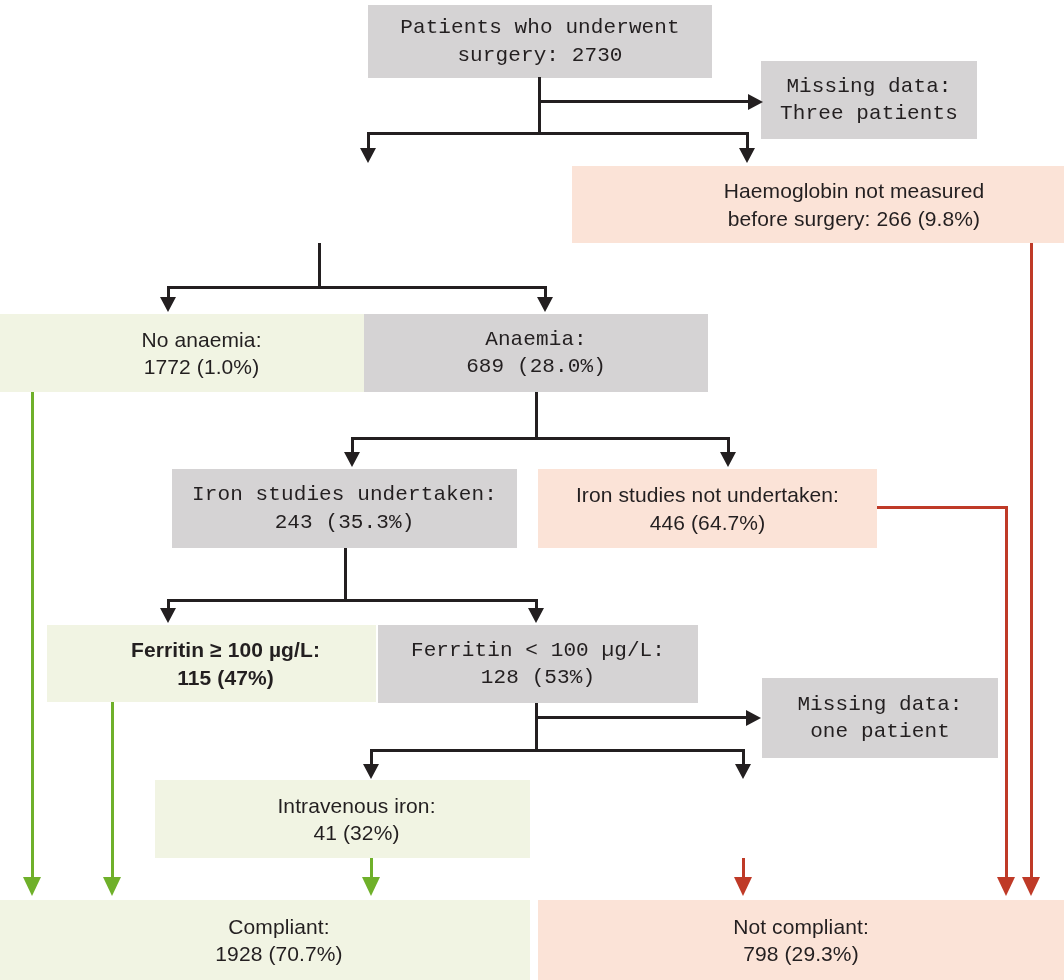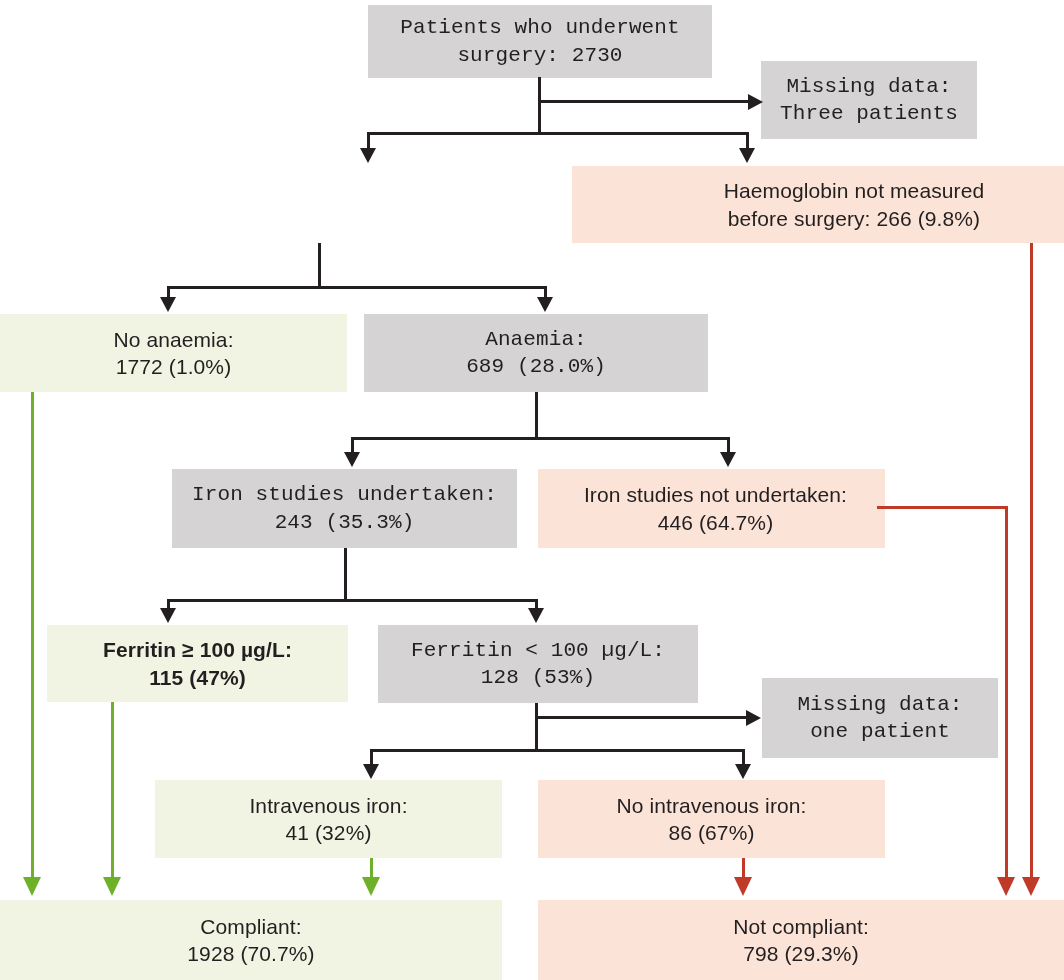--- a/index.html
+++ b/index.html
@@ -7,21 +7,21 @@
     position:relative;width:1064px;height:980px;background:#ffffff;overflow:hidden;
     font-family:"Liberation Sans","DejaVu Sans",sans-serif;color:#231f20;
   }
   .box{
     position:absolute;display:flex;flex-direction:column;justify-content:center;
     align-items:center;text-align:center;font-size:21px;line-height:27.5px;
     letter-spacing:.1px;
   }
   .box span{display:block;white-space:nowrap;}
   .grey{background:#d5d3d4;font-family:Liberation Mono, monospace;}
-  .pos{background:#f1f4e3;}
+  .pos{background:#f1f4e3;padding-left:28px;}
   .neg{background:#fbe3d7;}
   .hline{position:absolute;height:3px;background:#231f20;}
   .vline{position:absolute;width:3px;background:#231f20;}
   .gline{background:#6fb02a;}
   .rline{background:#bf3a27;}
   .ah-down{position:absolute;width:0;height:0;
     border-left:8px solid transparent;border-right:8px solid transparent;
     border-top:15px solid #231f20;}
   .ah-right{position:absolute;width:0;height:0;
     border-top:8px solid transparent;border-bottom:8px solid transparent;
@@ -58,21 +58,21 @@
   <div class="box grey" style="left:364px;top:314px;width:344px;height:78px;">
     <span>Anaemia:</span>
     <span>689 (28.0%)</span>
   </div>
 
   <div class="box grey" style="left:172px;top:469px;width:345px;height:79px;">
     <span>Iron studies undertaken:</span>
     <span>243 (35.3%)</span>
   </div>
 
-  <div class="box neg" style="left:538px;top:469px;width:339px;height:79px;padding-left:8px;">
+  <div class="box neg" style="left:538px;top:469px;width:339px;height:79px;">
     <span>Iron studies not undertaken:</span>
     <span>446 (64.7%)</span>
   </div>
 
   <div class="box pos" style="left:47px;top:625px;width:301px;height:77px;font-weight:bold;">
     <span>Ferritin ≥ 100 µg/L:</span>
     <span>115 (47%)</span>
   </div>
 
   <div class="box grey" style="left:378px;top:625px;width:320px;height:78px;text-align:right;">
@@ -83,24 +83,20 @@
   <div class="box grey" style="left:762px;top:678px;width:236px;height:80px;">
     <span>Missing data:</span>
     <span>one patient</span>
   </div>
 
   <div class="box pos" style="left:155px;top:780px;width:347px;height:78px;justify-content:center;">
     <span>Intravenous iron:</span>
     <span>41 (32%)</span>
   </div>
 
-  <div class="box neg" style="left:538px;top:780px;width:347px;height:78px;">
-    <span>No intravenous iron:</span>
-    <span>86 (67%)</span>
-  </div>
 
   <div class="box pos" style="left:0px;top:900px;width:502px;height:80px;">
     <span>Compliant:</span>
     <span>1928 (70.7%)</span>
   </div>
 
   <div class="box neg" style="left:538px;top:900px;width:526px;height:80px;">
     <span>Not compliant:</span>
     <span>798 (29.3%)</span>
   </div>

